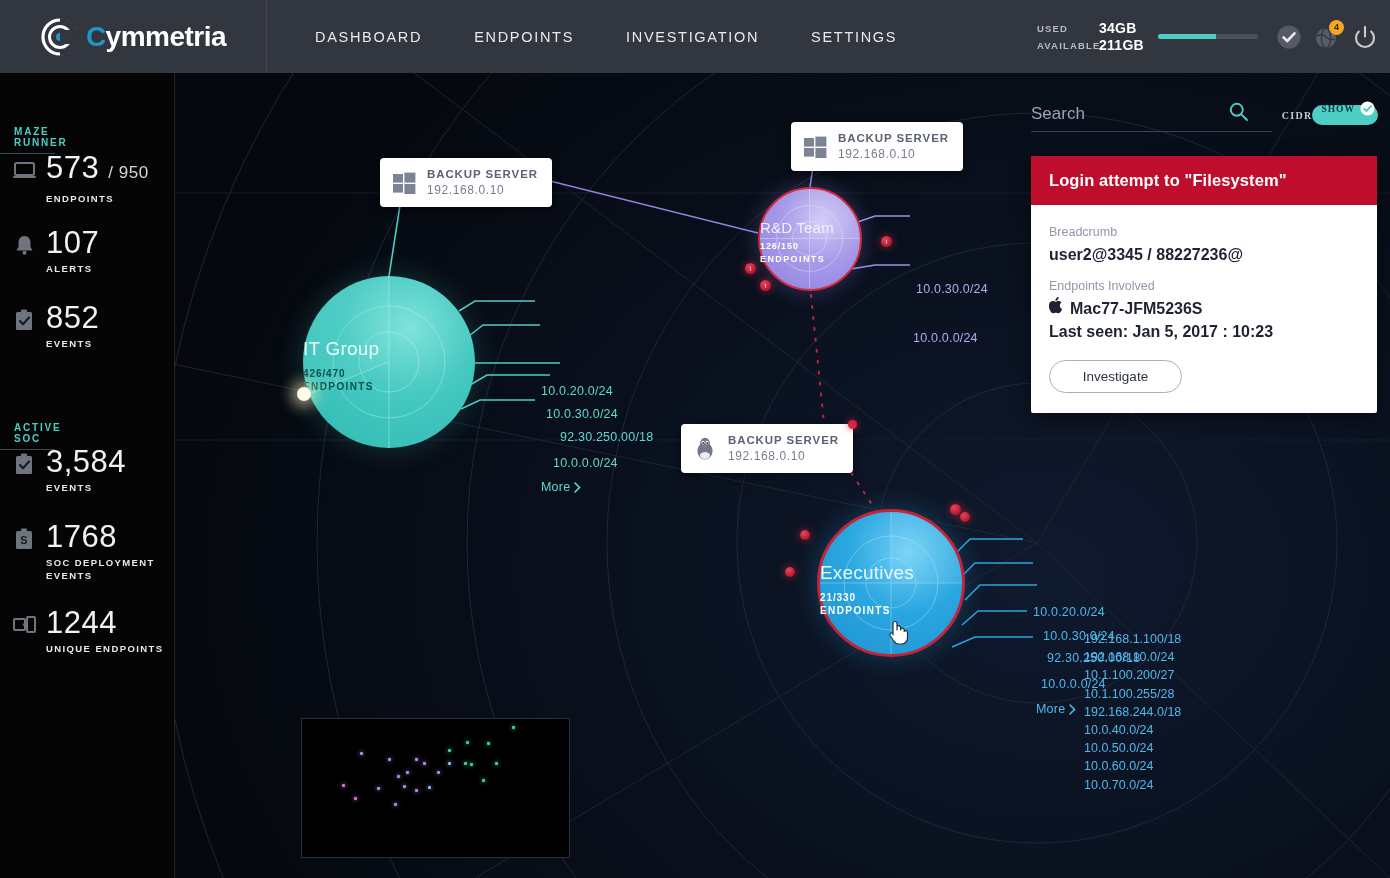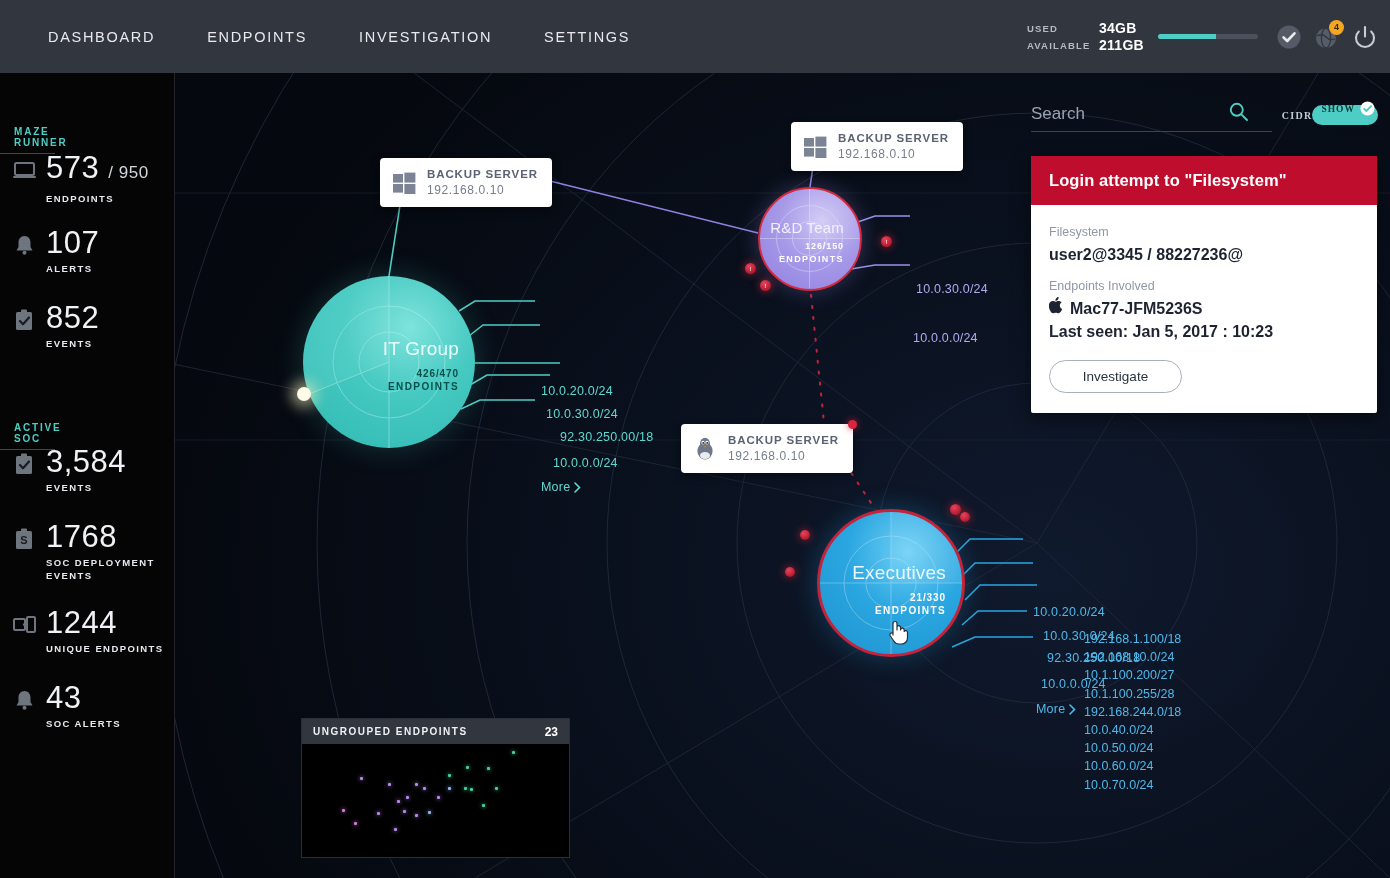--- a/index.html
+++ b/index.html
@@ -31,21 +31,21 @@
     color: #e8eaee; font-size: 14.5px; letter-spacing: 1.7px;
     font-weight: 400; cursor: pointer; white-space: nowrap;
   }
 
   .hdr-right {
     position: absolute; right: 12px; top: 0; height: 73px;
     display: flex; align-items: center; gap: 18px;
   }
   .storage { display: flex; align-items: center; gap: 14px; }
   .storage-labels { text-align: left; }
-  .storage-row { display: flex; align-items: center; gap: 10px; line-height: 17px; }
+  .storage-row { display: flex; align-items: center; line-height: 17px; }
   .storage-key {
     color: #b6bac4; font-size: 9.5px; letter-spacing: 1.2px; font-weight: 700;
     width: 62px; display: inline-block;
   }
   .storage-val { color: #ffffff; font-size: 14px; font-weight: 700; letter-spacing: 0.3px; }
   .storage-bar {
     width: 100px; height: 5px; background: #4c505c; border-radius: 3px; overflow: hidden;
   }
   .storage-fill { height: 5px; background: #4ecdc4; width: 58%; }
   .hdr-icons { display: flex; align-items: center; gap: 12px; }
@@ -86,21 +86,21 @@
     position: absolute; left: 175px; top: 73px; width: 1215px; height: 805px;
     background: radial-gradient(ellipse 900px 700px at 72% 62%, #101a2e 0%, #0a111f 45%, #05080e 100%);
     overflow: hidden;
   }
   .canvas svg.bg { position: absolute; left: 0; top: 0; }
   .canvas svg.fg { position: absolute; left: 0; top: 0; pointer-events: none; }
 
   
   .bubble { position: absolute; border-radius: 50%; }
   .bub-label {
-    position: absolute; left: 0; right: 16px; text-align: right;
+    position: absolute; left: 0; right: 4px; text-align: left;
     pointer-events: none;
   }
   .bub-name { font-size: 19px; font-weight: 400; letter-spacing: 0.2px; }
   .bub-count { font-size: 10px; font-weight: 700; letter-spacing: 0.9px; line-height: 13px; }
   .bub-ep { font-size: 10px; font-weight: 700; letter-spacing: 1.4px; line-height: 13px; }
 
   
   #it-group {
     left: 128px; top: 203px; width: 172px; height: 172px;
     background: radial-gradient(circle at 62% 30%, #7fe3dc 0%, #45c9c1 42%, #2fb9b2 100%);
@@ -226,20 +226,34 @@
   .ep-dot { position: absolute; width: 3px; height: 3px; border-radius: 1px; }
 
   .cursor-hand { position: absolute; left: 887px; top: 618px; pointer-events: none; }
 </style>
 </head>
 <body>
 
 <div class="app">
 
   <div class="header">
+    <div class="logo-wrap">
+      <div class="logo">
+        <span class="logo-mark">
+          <svg width="40" height="40" viewBox="0 0 40 40">
+            <circle cx="20" cy="20" r="17" fill="none" stroke="#ffffff" stroke-width="3.2"></circle>
+            <circle cx="20" cy="20" r="10.5" fill="none" stroke="#ffffff" stroke-width="3"></circle>
+            <circle cx="20" cy="20" r="4" fill="#2196c9"></circle>
+            <rect x="20" y="13" width="22" height="14" fill="#32363f"></rect>
+            <path d="M20 3 A17 17 0 0 1 20 37" fill="none" stroke="#32363f" stroke-width="4"></path>
+          </svg>
+        </span>
+        <span class="logo-text"><span class="c1">C</span><span>ymmetria</span></span>
+      </div>
+    </div>
 
     <div class="nav">
       <div class="nav-item">DASHBOARD</div>
       <div class="nav-item">ENDPOINTS</div>
       <div class="nav-item">INVESTIGATION</div>
       <div class="nav-item">SETTINGS</div>
     </div>
 
     <div class="hdr-right">
       <div class="storage">
@@ -367,32 +381,20 @@
           <rect x="15" y="4" width="8" height="15" rx="1" fill="none" stroke="#6f757f" stroke-width="2"></rect>
           <circle cx="12.5" cy="11.5" r="1.6" fill="#6f757f"></circle>
         </svg>
       </span>
       <div class="stat-body">
         <div class="stat-num"><span>1244</span></div>
         <div class="stat-label">UNIQUE ENDPOINTS</div>
       </div>
     </div>
 
-    <div class="stat" style="top:608px">
-      <span class="stat-icon">
-        <svg width="25" height="25" viewBox="0 0 25 25">
-          <path d="M12.5 3 C8.6 3 6.5 6 6.5 9.6 L6.5 14 L4.5 17.5 L20.5 17.5 L18.5 14 L18.5 9.6 C18.5 6 16.4 3 12.5 3 Z" fill="#6f757f"></path>
-          <circle cx="12.5" cy="19.8" r="2" fill="#6f757f"></circle>
-        </svg>
-      </span>
-      <div class="stat-body">
-        <div class="stat-num"><span>43</span></div>
-        <div class="stat-label">SOC ALERTS</div>
-      </div>
-    </div>
   </div>
 
   <div class="divider-h"></div>
 
   <div class="canvas">
 
     <svg class="bg" width="1215" height="805">
       <g stroke="#232b3c" stroke-width="1" fill="none" opacity="0.85">
         <circle cx="862" cy="470" r="160"></circle>
         <circle cx="862" cy="470" r="300"></circle>
@@ -612,43 +614,39 @@
           <circle cx="7.5" cy="7.5" r="7" fill="#ffffff"></circle>
           <path d="M4.2 7.8 L6.4 10 L11 5.1" fill="none" stroke="#4ecdc4" stroke-width="1.9" stroke-linecap="round" stroke-linejoin="round"></path>
         </svg>
       </div>
     </div>
   </div>
 
   <div class="alert-panel">
     <div class="alert-head">Login attempt to "Filesystem"</div>
     <div class="alert-body">
-      <div class="field-key">Filesystem</div>
+      <div class="field-key">Breadcrumb</div>
       <div class="field-val">user2@3345 / 88227236@</div>
       <div class="field-gap"></div>
       <div class="field-key">Endpoints Involved</div>
       <div class="field-val os-row">
         <span>
           <svg width="14" height="17" viewBox="0 0 14 17">
             <path d="M10.8 8.8 C10.8 6.6 12.5 5.7 12.6 5.6 C11.6 4.2 10.1 4 9.6 4 C8.3 3.86 7.1 4.76 6.5 4.76 C5.86 4.76 4.9 4 3.9 4.03 C2.5 4.05 1.2 4.85 0.5 6.1 C-0.9 8.6 0.12 12.3 1.5 14.3 C2.2 15.3 3 16.4 4.1 16.35 C5.15 16.3 5.55 15.67 6.8 15.67 C8.06 15.67 8.42 16.35 9.5 16.33 C10.65 16.3 11.35 15.33 12.03 14.32 C12.8 13.17 13.12 12.05 13.14 12 C13.1 11.98 10.83 11.1 10.8 8.8 Z" fill="#1d2330"></path>
             <path d="M8.8 2.7 C9.37 2 9.75 1.05 9.65 0.1 C8.83 0.13 7.84 0.64 7.25 1.33 C6.72 1.94 6.26 2.92 6.38 3.84 C7.3 3.91 8.23 3.38 8.8 2.7 Z" fill="#1d2330"></path>
           </svg>
         </span>
         <span>Mac77-JFM5236S</span>
       </div>
       <div class="field-val">Last seen: Jan 5, 2017 : 10:23</div>
       <div class="investigate-btn">Investigate</div>
     </div>
   </div>
 
   <div class="ungrouped">
-    <div class="ungrouped-head">
-      <span class="ungrouped-title">UNGROUPED ENDPOINTS</span>
-      <span class="ungrouped-count">23</span>
-    </div>
     <div class="ungrouped-plot" id="ungrouped-plot">
         <div class="ep-dot" style="left: 210px; top: 7px; background: rgb(63, 208, 160); box-shadow: rgb(63, 208, 160) 0px 0px 4px;"></div>
         <div class="ep-dot" style="left: 164px; top: 22px; background: rgb(63, 208, 160); box-shadow: rgb(63, 208, 160) 0px 0px 4px;"></div>
         <div class="ep-dot" style="left: 185px; top: 23px; background: rgb(63, 208, 160); box-shadow: rgb(63, 208, 160) 0px 0px 4px;"></div>
         <div class="ep-dot" style="left: 162px; top: 43px; background: rgb(63, 208, 160); box-shadow: rgb(63, 208, 160) 0px 0px 4px;"></div>
         <div class="ep-dot" style="left: 168px; top: 44px; background: rgb(63, 208, 160); box-shadow: rgb(63, 208, 160) 0px 0px 4px;"></div>
         <div class="ep-dot" style="left: 193px; top: 43px; background: rgb(63, 208, 160); box-shadow: rgb(63, 208, 160) 0px 0px 4px;"></div>
         <div class="ep-dot" style="left: 180px; top: 60px; background: rgb(63, 208, 160); box-shadow: rgb(63, 208, 160) 0px 0px 4px;"></div>
         <div class="ep-dot" style="left: 58px; top: 33px; background: rgb(180, 137, 232); box-shadow: rgb(180, 137, 232) 0px 0px 4px;"></div>
         <div class="ep-dot" style="left: 86px; top: 39px; background: rgb(180, 137, 232); box-shadow: rgb(180, 137, 232) 0px 0px 4px;"></div>

